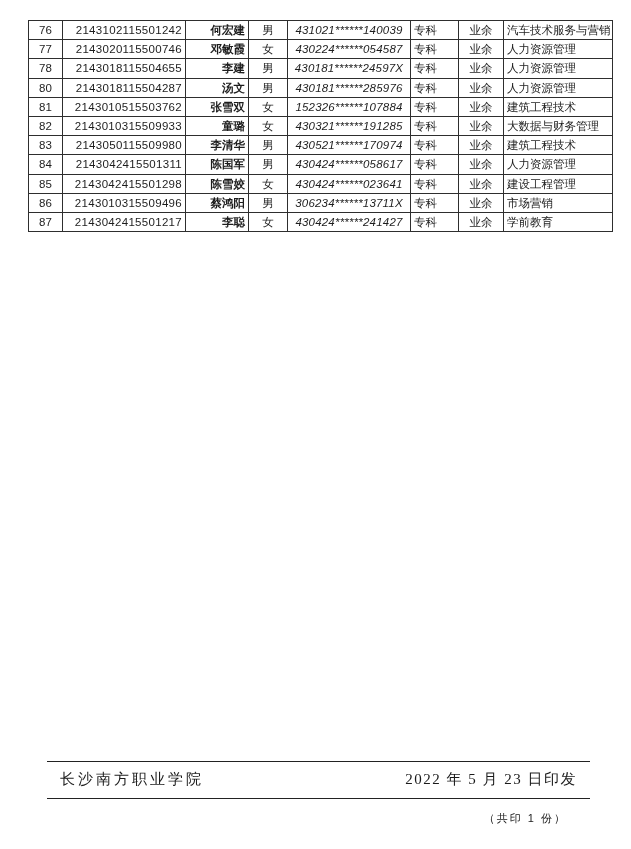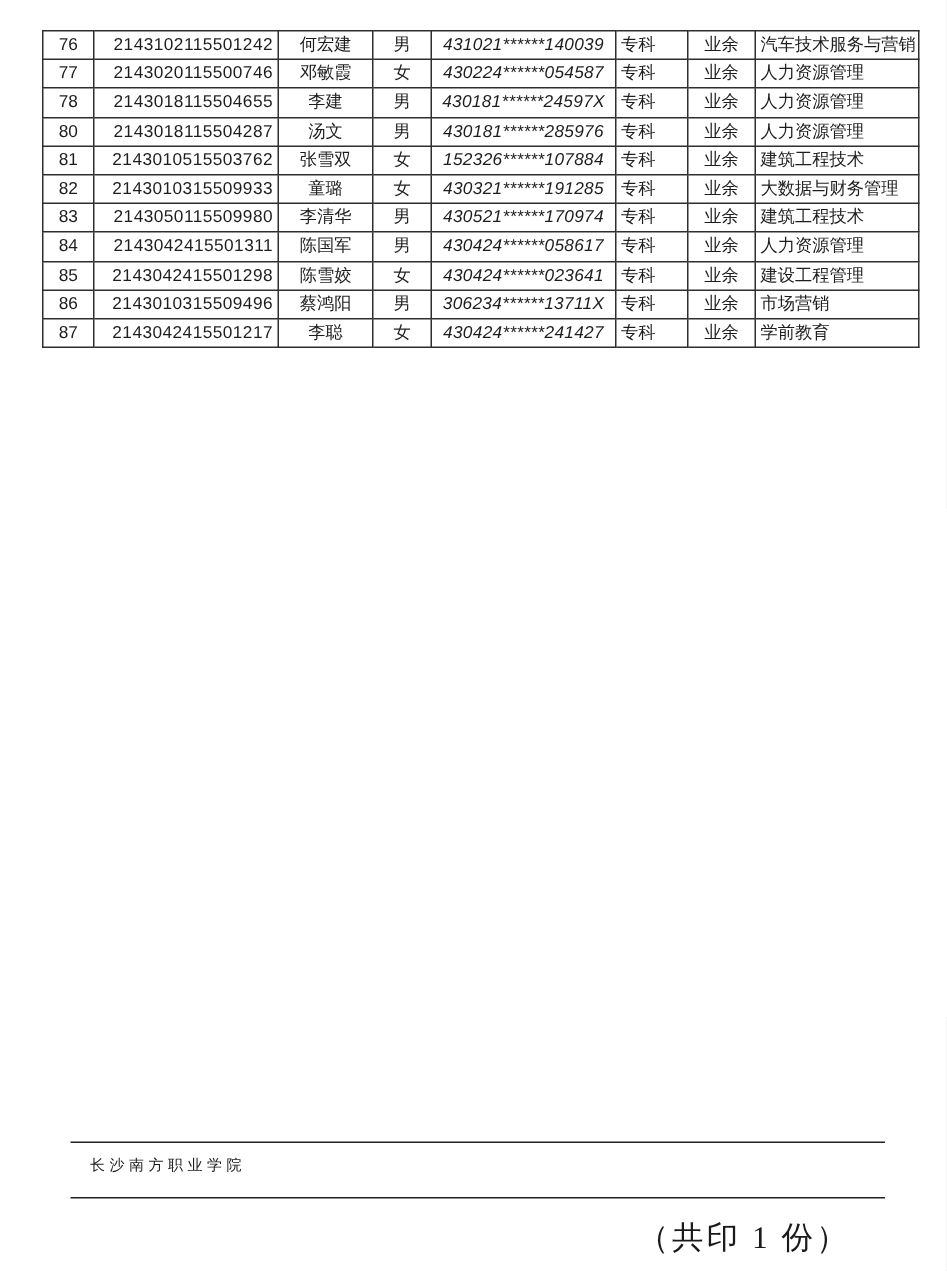--- a/index.html
+++ b/index.html
@@ -32,21 +32,21 @@
     height: 18.2px;
     font-size: 11.5px;
     line-height: 18px;
     padding: 0 3px;
     white-space: nowrap;
     overflow: hidden;
     color: #1d1d1d;
   }
   td.c-idx     { text-align: center; }
   td.c-exam    { text-align: right; letter-spacing: 0.3px; }
-  td.c-name    { text-align: center; padding-left: 6px; }
+  td.c-name    { text-align: right; padding-left: 6px; font-weight: bold; }
   td.c-gender  { text-align: center; }
   td.c-id      { text-align: center; letter-spacing: 0.2px; font-style: italic; }
   td.c-level   { }
   td.c-form    { text-align: center; }
   td.c-major   { text-align: left; padding-left: 6px; }
 
   .rule {
     position: absolute;
     left: 47px;
     width: 543px;
@@ -58,32 +58,32 @@
 
   .footer-row {
     position: absolute;
     left: 60px;
     top: 770px;
     width: 517px;
     display: flex;
     justify-content: space-between;
     align-items: center;
     font-family: "Liberation Serif", serif;
-    font-size: 10px;
+    font-size: 15px;
     color: #1a1a1a;
   }
   .footer-row .issuer    { letter-spacing: 3px; }
   .footer-row .printdate { letter-spacing: 1.5px; }
 
   .copies {
     position: absolute;
     top: 811px;
     right: 84px;
-    font-family: Liberation Serif, serif;
-    font-size: 21px;
+    font-family: Liberation Sans, sans-serif;
+    font-size: 11px;
     letter-spacing: 2px;
     color: #1a1a1a;
   }
 </style>
 </head>
 <body>
 
 <div class="page">
 
   <table class="roster">
@@ -208,19 +208,20 @@
           <td class="c-form">业余</td>
           <td class="c-major">学前教育</td>
         </tr>
       </tbody>
   </table>
 
   <div class="rule rule-top"></div>
 
   <div class="footer-row">
     <span class="issuer">长沙南方职业学院</span>
+    <span class="printdate">2022 年 5 月 23 日印发</span>
   </div>
 
   <div class="rule rule-bottom"></div>
 
   <div class="copies">（共印 1 份）</div>
 
 </div>
 
 </body></html>

